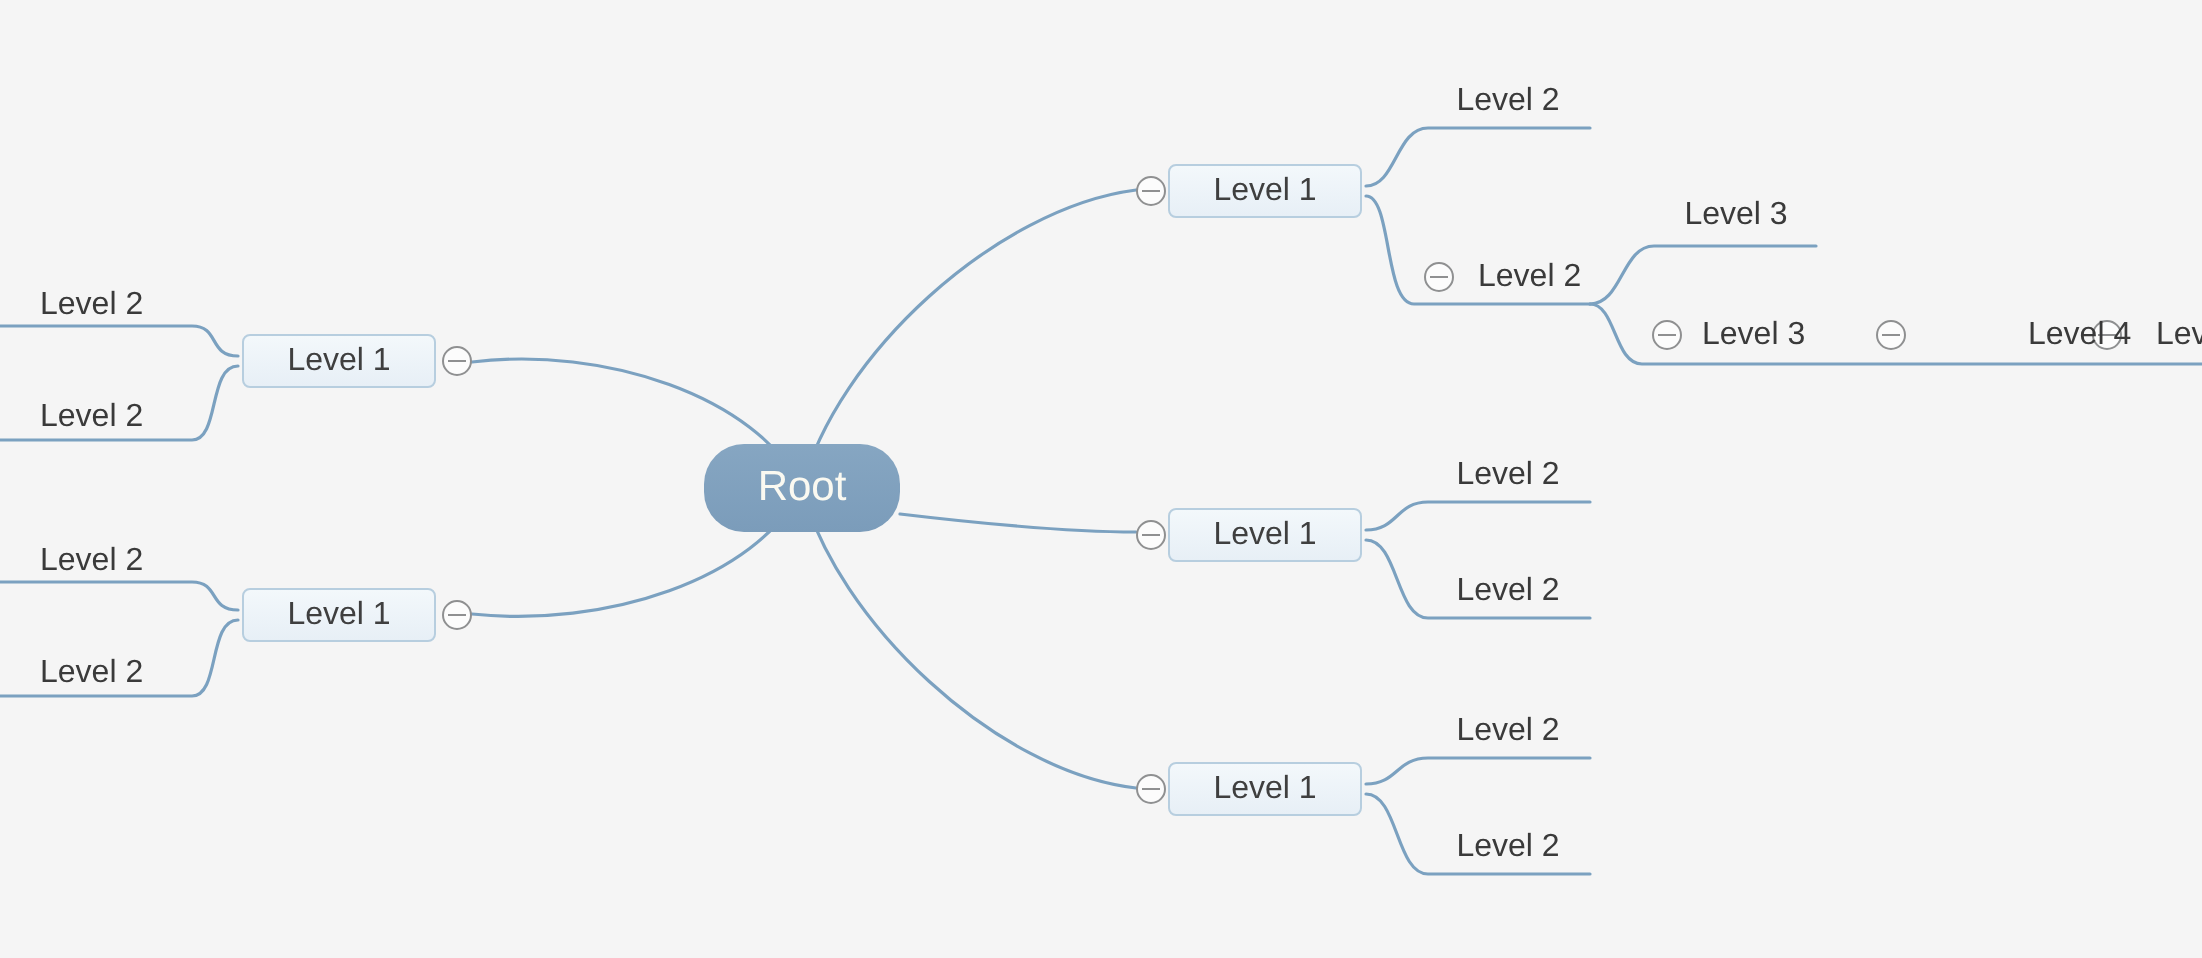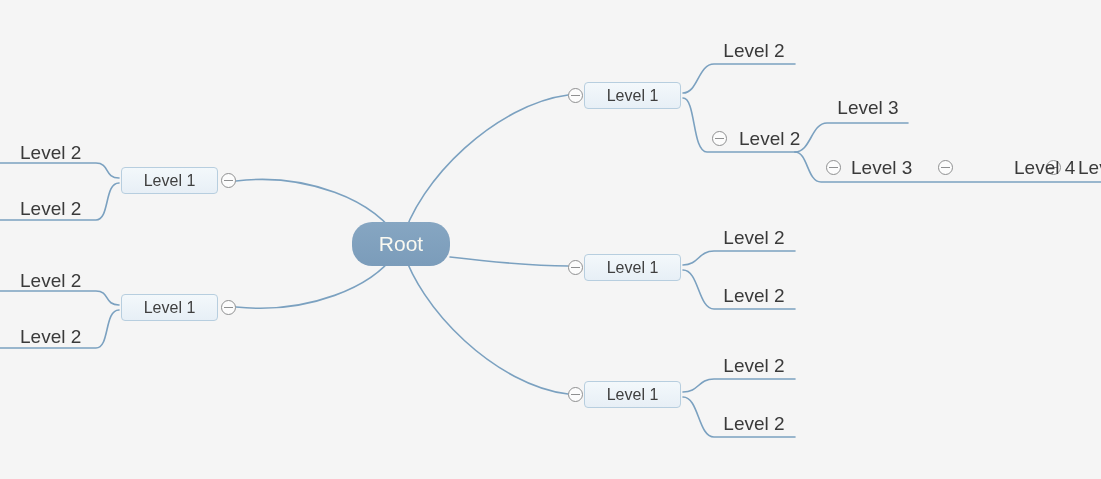--- a/index.html
+++ b/index.html
@@ -25,21 +25,21 @@
     background:linear-gradient(#f3f8fb,#e7eff6);
     border:1px solid #b7cedf;
     border-radius:4px;
     display:flex;align-items:center;justify-content:center;
     color:#3f3f3f;font-size:16px;
     box-sizing:border-box;
     cursor:pointer;
   }
   .leaf-label{
     position:absolute;height:18px;line-height:18px;
-    color:#3a3a3a;font-size:19px;white-space:nowrap;
+    color:#3a3a3a;font-size:16px;white-space:nowrap;
     cursor:pointer;
   }
   .centered{width:82px;text-align:center;}
   .expander{
     position:absolute;width:15px;height:15px;box-sizing:border-box;
     border:1.5px solid #8f9091;border-radius:50%;
     background:#fcfcfc;cursor:pointer;
   }
   .expander::after{
     content:"";position:absolute;left:2px;right:2px;top:50%;

